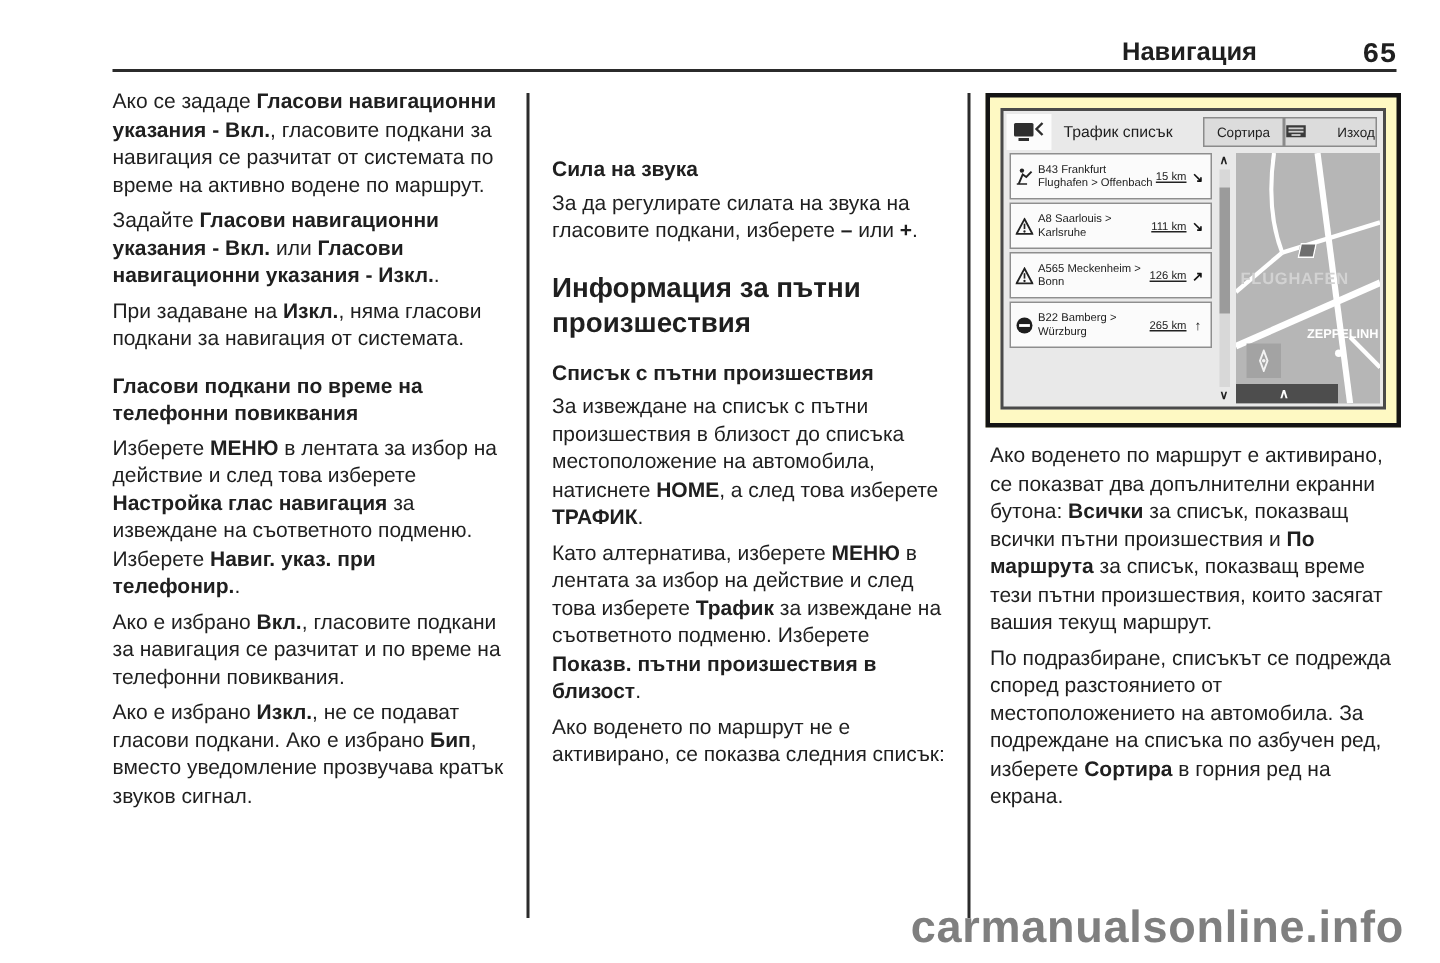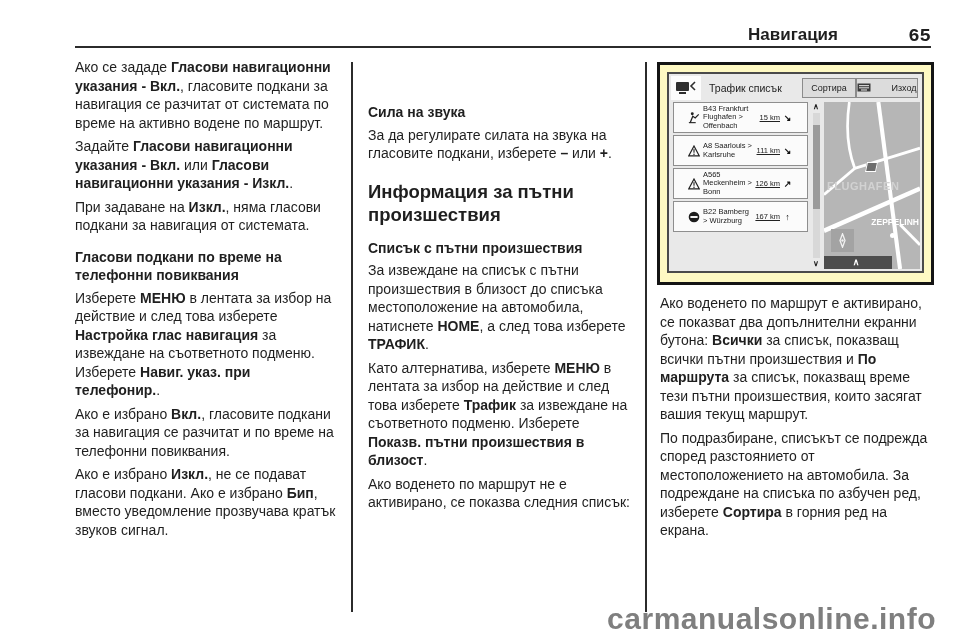--- a/index.html
+++ b/index.html
@@ -33,21 +33,21 @@
   .ui-backbox{position:absolute;left:0;top:0;width:30px;height:24px;background:#fcfcfc;
               display:flex;align-items:center;justify-content:center;}
   .ui-title{position:absolute;left:38px;top:6px;font-size:10.5px;color:#1d1d1d;}
   .ui-btn{position:absolute;background:#dcdcdc;border:1px solid #8b8b8b;color:#222;
           font-size:9px;display:flex;align-items:center;justify-content:center;}
   .btn-sort{left:131px;top:2px;width:52px;height:18px;}
   .btn-exit{right:2px;top:2px;width:60px;height:18px;gap:20px;}
   .ui-body{position:absolute;left:2px;top:28px;bottom:2px;right:2px;display:flex;}
   .ui-list{width:135px;display:flex;flex-direction:column;padding-left:2px;}
   .row{height:31px;margin-bottom:2px;background:#fbfbfb;border:1px solid #8e8e8e;
-       display:flex;align-items:center;padding:0 14px;box-sizing:border-box;}
+       display:flex;align-items:center;padding:0 3px;box-sizing:border-box;}
   .ric{width:14px;flex:0 0 14px;display:flex;align-items:center;}
   .rtxt{flex:1;font-size:7.5px;line-height:8.5px;color:#222;padding-left:1px;}
   .rdist{font-size:7.5px;color:#222;white-space:nowrap;padding:0 2px;text-decoration:underline;}
   .rdir{width:11px;text-align:center;font-size:9px;font-weight:bold;color:#111;}
   .ui-scroll{width:16px;display:flex;flex-direction:column;align-items:center;padding:1px 0;}
   .sc-up,.sc-dn{font-size:8px;line-height:8px;color:#222;font-weight:bold;}
   .sc-track{flex:1;width:7px;background:#d8d8d8;margin:2px 0;position:relative;}
   .sc-thumb{position:absolute;left:0;top:8%;width:100%;height:58%;background:#9b9b9b;}
   .ui-map{position:relative;flex:1;background:#b6b6b6;overflow:hidden;}
   .ui-map svg.roads{position:absolute;left:0;top:0;width:100%;height:100%;}
@@ -162,21 +162,21 @@
               <span class="rdir">↗</span>
             </div>
             <div class="row">
               <span class="ric">
                 <svg width="12" height="12" viewBox="0 0 14 14">
                   <circle cx="7" cy="7" r="6.2" fill="#1d1d1d"></circle>
                   <rect x="2.8" y="5.9" width="8.4" height="2.2" fill="#ffffff"></rect>
                 </svg>
               </span>
               <span class="rtxt">B22 Bamberg &gt; Würzburg</span>
-              <span class="rdist">167 km</span>
+              <span class="rdist">265 km</span>
               <span class="rdir">↑</span>
             </div>
           </div>
         <div class="ui-scroll">
           <div class="sc-up"></div>
           <div class="sc-track">
             <div class="sc-thumb"></div>
           </div>
           <div class="sc-dn"></div>
         </div>

